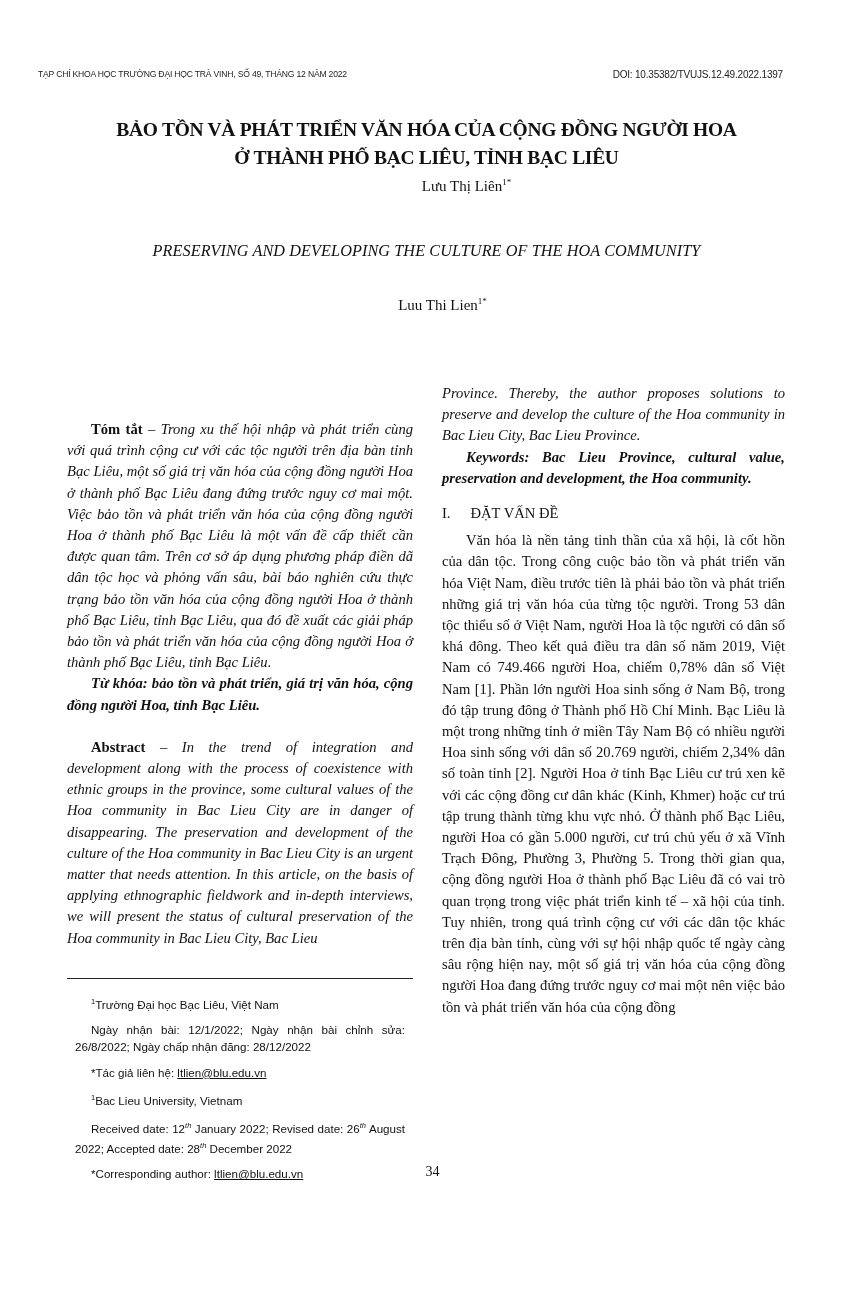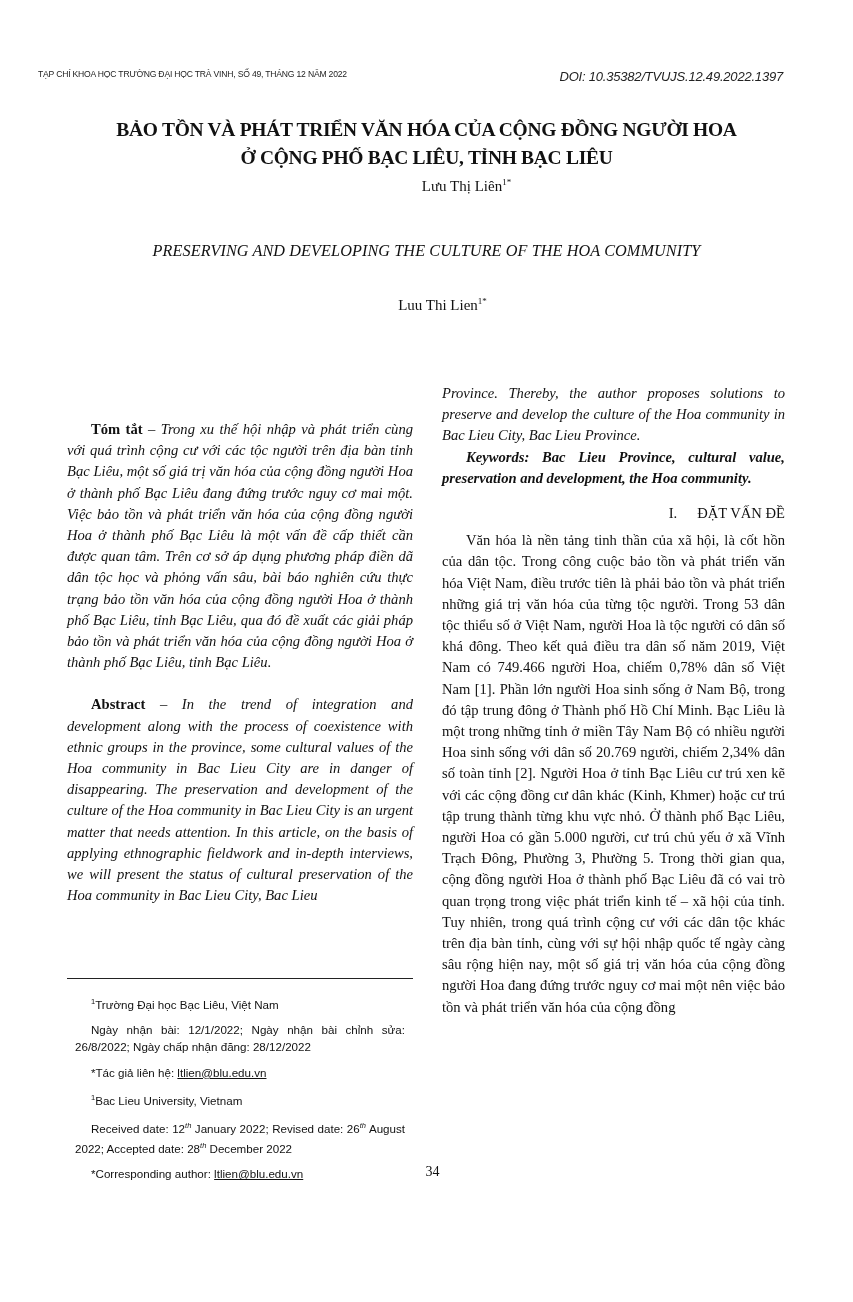--- a/index.html
+++ b/index.html
@@ -1,76 +1,79 @@
 <!DOCTYPE html>
 <html><head>
 <meta charset="utf-8">
 <style>
   html, body { margin: 0; padding: 0; background: #ffffff; }
   body { width: 853px; height: 1302px; position: relative; overflow: hidden; color: #111; }
   .serif { font-family: "Liberation Serif", "DejaVu Serif", serif; }
   .sans { font-family: "Liberation Sans", "DejaVu Sans", sans-serif; }
 
   .running-head { position: absolute; top: 69px; left: 38px; font-size: 8.6px; letter-spacing: -0.2px; color: #222; }
-  .doi { position: absolute; top: 69px; right: 70px; font-size: 13px; letter-spacing: -0.2px; color: #222; font-style: italic; }
+  .doi { position: absolute; top: 69px; right: 70px; font-size: 10px; letter-spacing: -0.2px; color: #222; }
 
   .title { position: absolute; top: 116px; left: 40px; width: 773px; text-align: center; font-weight: bold; font-size: 19.5px; line-height: 28px; letter-spacing: -0.3px; }
   .author { position: absolute; left: 0; width: 853px; text-align: center; font-size: 15px; }
   .author sup { font-size: 9px; vertical-align: 6px; }
   .author-vi { top: 177px; padding-left: 40px; }
   .en-title { position: absolute; top: 238px; left: 40px; width: 773px; text-align: center; font-style: italic; font-size: 16.2px; line-height: 26px; letter-spacing: 0.1px; }
   .author-en { top: 296px; padding-left: 16px; }
 
   .col { position: absolute; font-size: 14.6px; line-height: 21.2px; text-align: justify; }
   .col p { margin: 0; text-indent: 24px; }
   .left { top: 383px; left: 67px; width: 346px; margin-top: 36px; }
   .right { top: 383px; left: 442px; width: 343px; }
 
   .it { font-style: italic; }
   .bold { font-weight: bold; }
   .kw { font-weight: bold; font-style: italic; }
   .gap { height: 21px; }
 
-  .section-heading { text-align: right; text-indent: 0 !important; margin: 14px 0 6px 0 !important; font-size: 14.6px; }
+  .section-heading { text-align: left; text-indent: 0 !important; margin: 14px 0 6px 0 !important; font-size: 14.6px; }
   .section-heading .num { margin-right: 20px; }
 
   .footnote-rule { position: absolute; top: 978px; left: 67px; width: 346px; height: 0; border-top: 1px solid #222; }
   .footnotes { position: absolute; top: 985px; left: 67px; width: 346px; font-size: 11.6px; line-height: 17.2px; text-align: justify; }
   .footnotes p { margin: 8px; text-indent: 16px; }
   .footnotes sup { font-size: 7.5px; vertical-align: 5px; }
   .footnotes a { color: #111; text-decoration: underline; }
 
   .page-number { position: absolute; top: 1164px; left: 0; width: 865px; text-align: center; font-size: 14px; }
 </style>
 </head>
 <body>
 
 <div class="running-head sans">TẠP CHÍ KHOA HỌC TRƯỜNG ĐẠI HỌC TRÀ VINH, SỐ 49, THÁNG 12 NĂM 2022</div>
 <div class="doi sans">DOI: 10.35382/TVUJS.12.49.2022.1397</div>
 
 <div class="title serif">
   <div>BẢO TỒN VÀ PHÁT TRIỂN VĂN HÓA CỦA CỘNG ĐỒNG NGƯỜI HOA</div>
-  <div>Ở CỘNG PHỐ BẠC LIÊU, TỈNH BẠC LIÊU</div>
+  <div>Ở THÀNH PHỐ BẠC LIÊU, TỈNH BẠC LIÊU</div>
 </div>
 
 <div class="author author-vi serif">
   <span>Lưu Thị Liên</span><sup>1*</sup>
 </div>
 
 <div class="en-title serif">
   <div>PRESERVING AND DEVELOPING THE CULTURE OF THE HOA COMMUNITY</div>
 </div>
 
 <div class="author author-en serif">
   <span>Luu Thi Lien</span><sup>1*</sup>
 </div>
 
 <div class="col left serif">
   <p>
     <span class="bold">Tóm tắt</span><span> – </span><span class="it">Trong xu thế hội nhập và phát triển cùng với quá trình cộng cư với các tộc người trên địa bàn tỉnh Bạc Liêu, một số giá trị văn hóa của cộng đồng người Hoa ở thành phố Bạc Liêu đang đứng trước nguy cơ mai một. Việc bảo tồn và phát triển văn hóa của cộng đồng người Hoa ở thành phố Bạc Liêu là một vấn đề cấp thiết cần được quan tâm. Trên cơ sở áp dụng phương pháp điền dã dân tộc học và phỏng vấn sâu, bài báo nghiên cứu thực trạng bảo tồn văn hóa của cộng đồng người Hoa ở thành phố Bạc Liêu, tỉnh Bạc Liêu, qua đó đề xuất các giải pháp bảo tồn và phát triển văn hóa của cộng đồng người Hoa ở thành phố Bạc Liêu, tỉnh Bạc Liêu.</span>
+  </p>
+  <p class="kw">
+    <span>Từ khóa:</span><span> bảo tồn và phát triển, giá trị văn hóa, cộng đồng người Hoa, tỉnh Bạc Liêu.</span>
   </p>
   <div class="gap"></div>
   <p>
     <span class="bold">Abstract</span><span> – </span><span class="it">In the trend of integration and development along with the process of coexistence with ethnic groups in the province, some cultural values of the Hoa community in Bac Lieu City are in danger of disappearing. The preservation and development of the culture of the Hoa community in Bac Lieu City is an urgent matter that needs attention. In this article, on the basis of applying ethnographic fieldwork and in-depth interviews, we will present the status of cultural preservation of the Hoa community in Bac Lieu City, Bac Lieu</span>
   </p>
 </div>
 
 <div class="footnote-rule"></div>
 
 <div class="footnotes sans">

